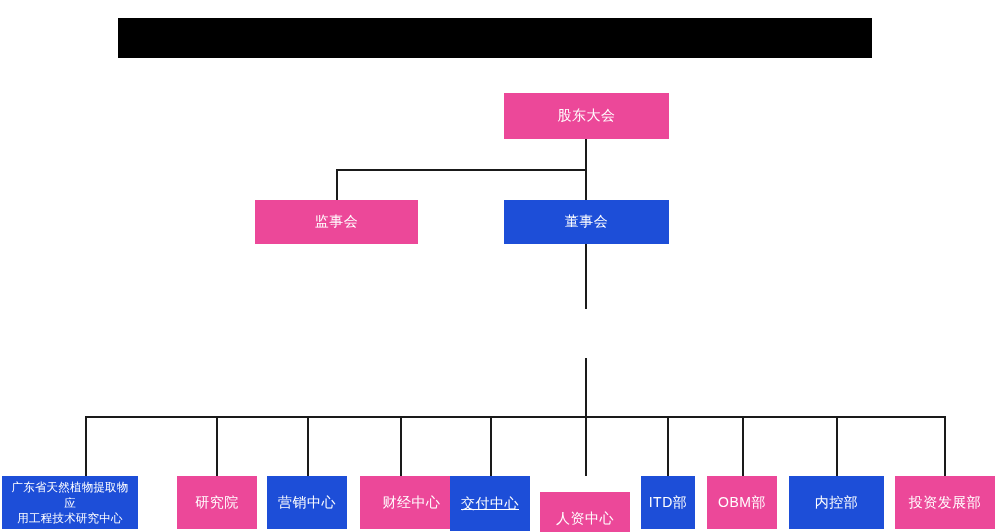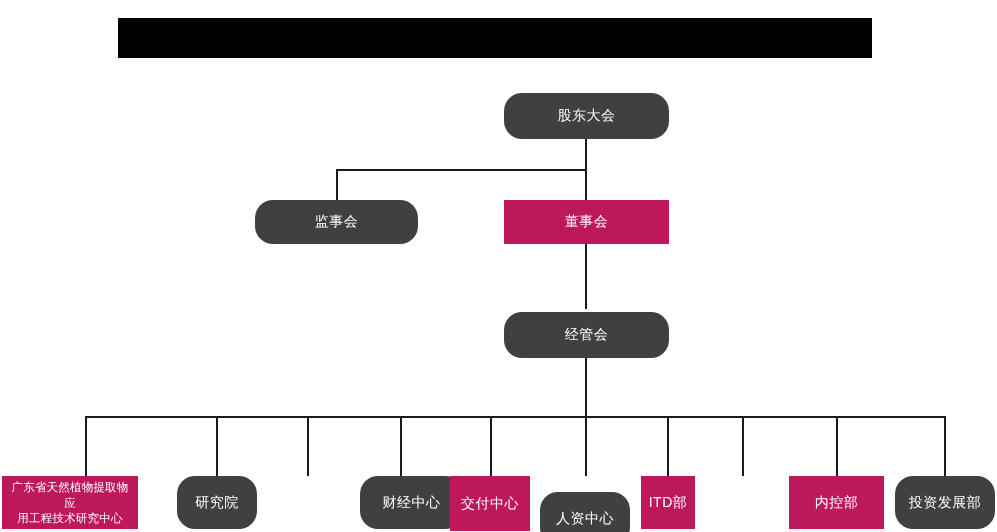--- a/index.html
+++ b/index.html
@@ -44,22 +44,22 @@
     align-items: center;
     justify-content: center;
     text-align: center;
     color: #ffffff;
     font-size: 14px;
     line-height: 1.25;
     letter-spacing: 0.5px;
     padding: 2px 4px;
     font-weight: 400;
   }
-  .node.dark   { background: #404040; border-radius: 18px; }
-  .node.light  { background: #be185d; }
+  .node.dark   { background: #ec4899; }
+  .node.light  { background: #1d4ed8; }
   .node.small  { font-size: 11.5px; line-height: 1.35; letter-spacing: 0.2px; }
 
   
   .line {
     position: absolute;
     background: #1a1a1a;
   }
   .vline { width: 2px; }
   .hline { height: 2px; }
 </style>
@@ -97,50 +97,53 @@
     <span>股东大会</span>
   </div>
 
   <div class="node dark" style="left:255px; top:200px; width:163px; height:44px;">
     <span>监事会</span>
   </div>
   <div class="node light" style="left:504px; top:200px; width:165px; height:44px;">
     <span>董事会</span>
   </div>
 
-  <div class="node dark" style="left:504px; top:312px; width:165px; height:46px;">
-    <span>经管会</span>
-  </div>
 
   <div class="node light small" style="left:2px; top:476px; width:136px; height:53px; flex-direction:column;justify-content:flex-end;">
     <span>广东省天然植物提取物应</span>
     <span>用工程技术研究中心</span>
   </div>
 
   <div class="node dark" style="left:177px; top:476px; width:80px; height:53px;align-items:center;">
     <span>研究院</span>
   </div>
 
+  <div class="node light" style="left:267px; top:476px; width:80px; height:53px;">
+    <span>营销中心</span>
+  </div>
 
   <div class="node dark" style="left:360px; top:476px; width:103px; height:53px;">
     <span>财经中心</span>
   </div>
 
-  <div class="node light" style="left:450px; top:476px; width:80px; height:55px;">
+  <div class="node light" style="left:450px; top:476px; width:80px; height:55px;text-decoration:underline;">
     <span>交付中心</span>
   </div>
 
   <div class="node dark" style="left:540px; top:484px; width:90px; height:53px;margin-top:8px;">
     <span>人资中心</span>
   </div>
 
   <div class="node light" style="left:641px; top:476px; width:54px; height:53px;">
     <span>ITD部</span>
   </div>
 
+  <div class="node dark" style="left:707px; top:476px; width:70px; height:53px;">
+    <span>OBM部</span>
+  </div>
 
   <div class="node dark" style="left:895px; top:476px; width:100px; height:53px;">
     <span>投资发展部</span>
   </div>
 
   <div class="node light" style="left:789px; top:476px; width:95px; height:53px;">
     <span>内控部</span>
   </div>
 
 </div>

